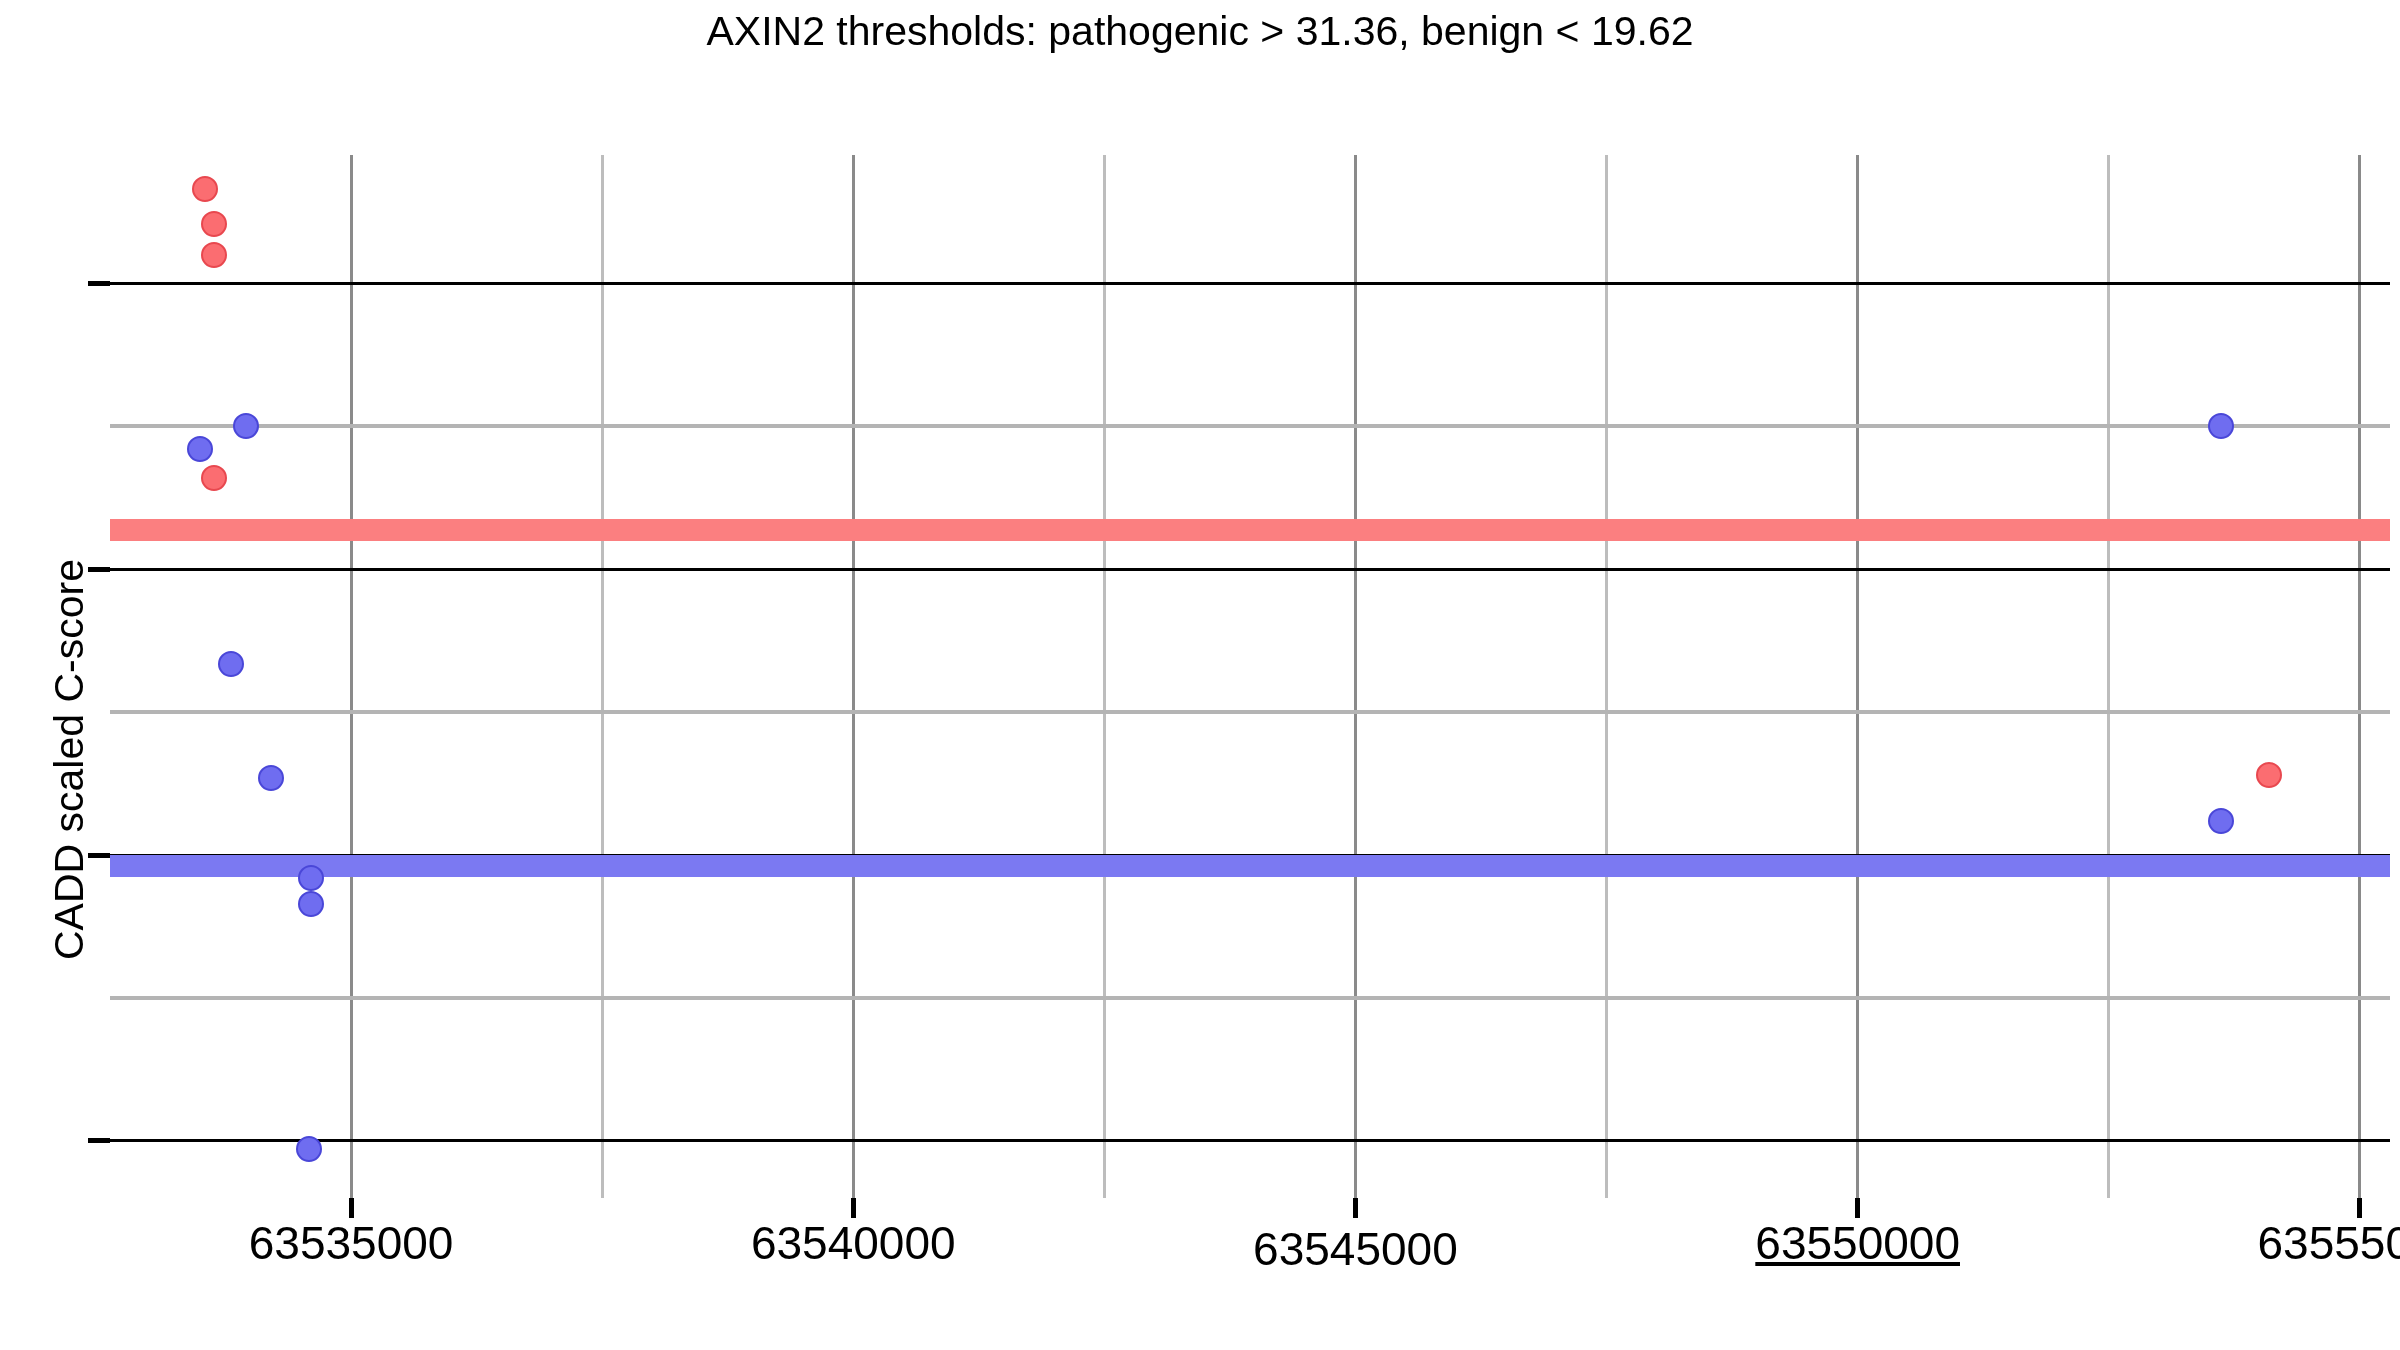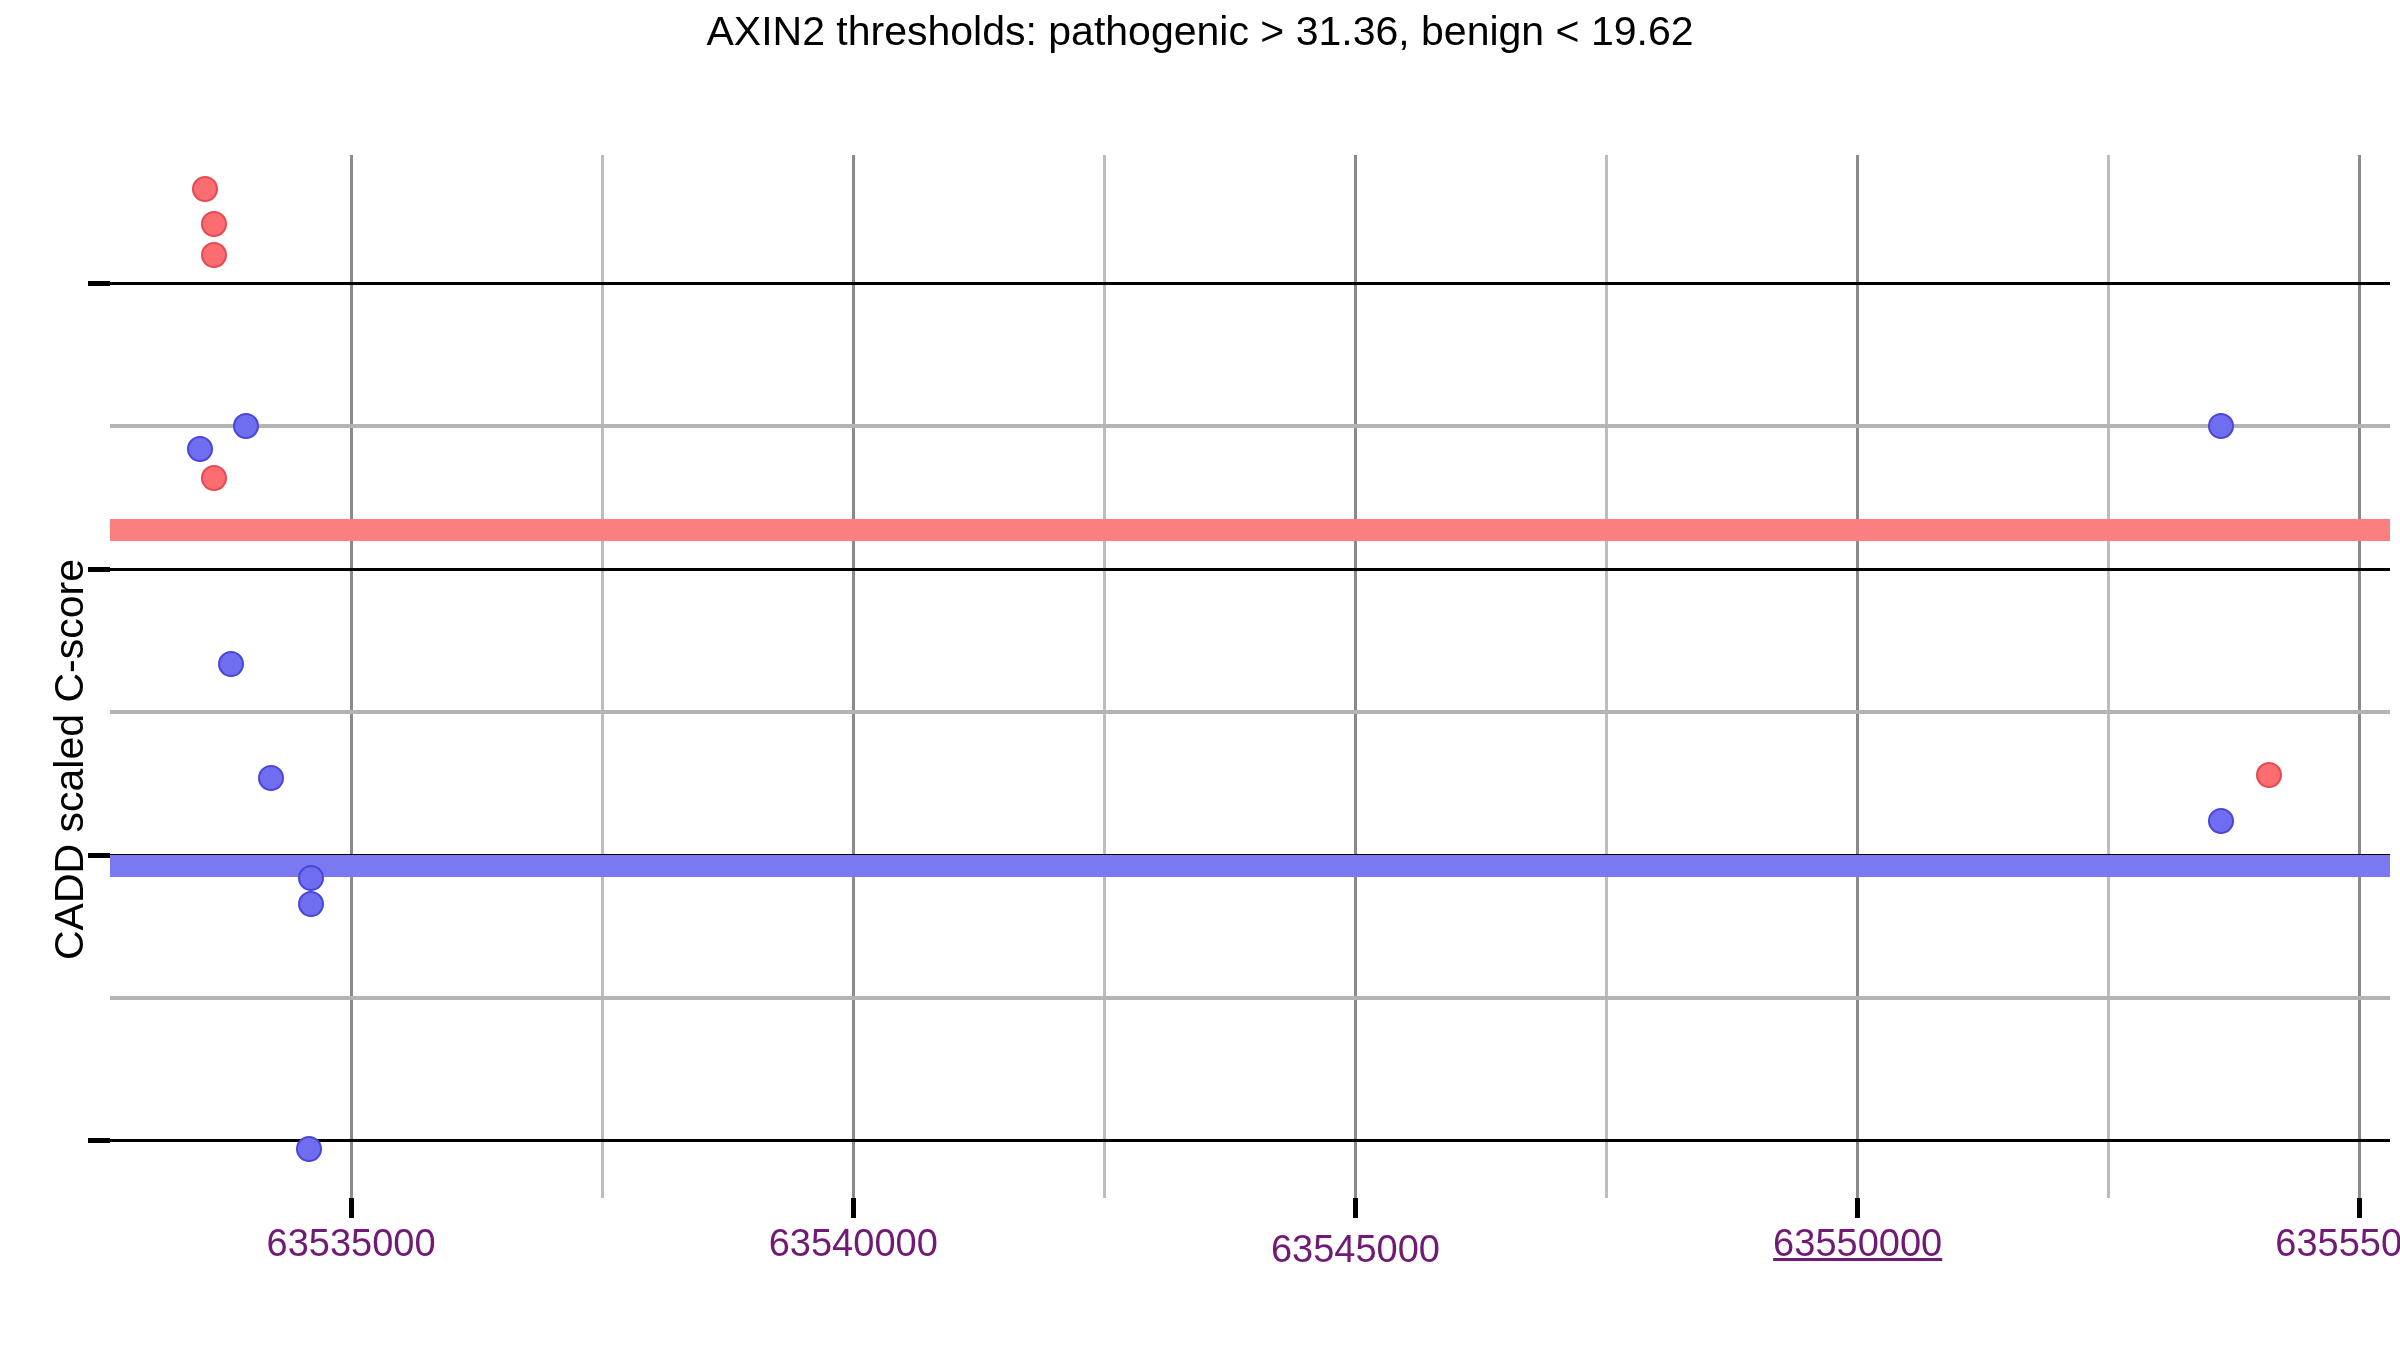--- a/index.html
+++ b/index.html
@@ -35,22 +35,22 @@
   .pt{position:absolute;width:26px;height:26px;border-radius:50%;
       margin-left:-13px;margin-top:-13px;box-sizing:border-box;}
   .pt.red{background:#fb6d71;border:2px solid #e8484f;}
   .pt.blue{background:#6f6df0;border:2px solid #4a47d8;}
 
   
   .ytick{position:absolute;left:88px;width:22px;height:5px;background:#000;}
   .ytick-label{position:absolute;right:2314px;text-align:right;
                font-size:38px;line-height:38px;color:#000;white-space:nowrap;}
   .xtick{position:absolute;top:1198px;width:5px;height:20px;background:#000;}
-  .xtick-label{position:absolute;top:1224px;font-size:38px;line-height:38px;
-               color:#701a75;white-space:nowrap;transform:translateX(-50%);}
+  .xtick-label{position:absolute;top:1224px;font-size:46px;line-height:38px;
+               color:#000000;white-space:nowrap;transform:translateX(-50%);}
 </style>
 </head>
 <body>
 
 <div id="root">
 
   <div class="title-block">
     <div class="title-line">AXIN2 thresholds: pathogenic &gt; 31.36, benign &lt; 19.62</div>
   </div>
 

